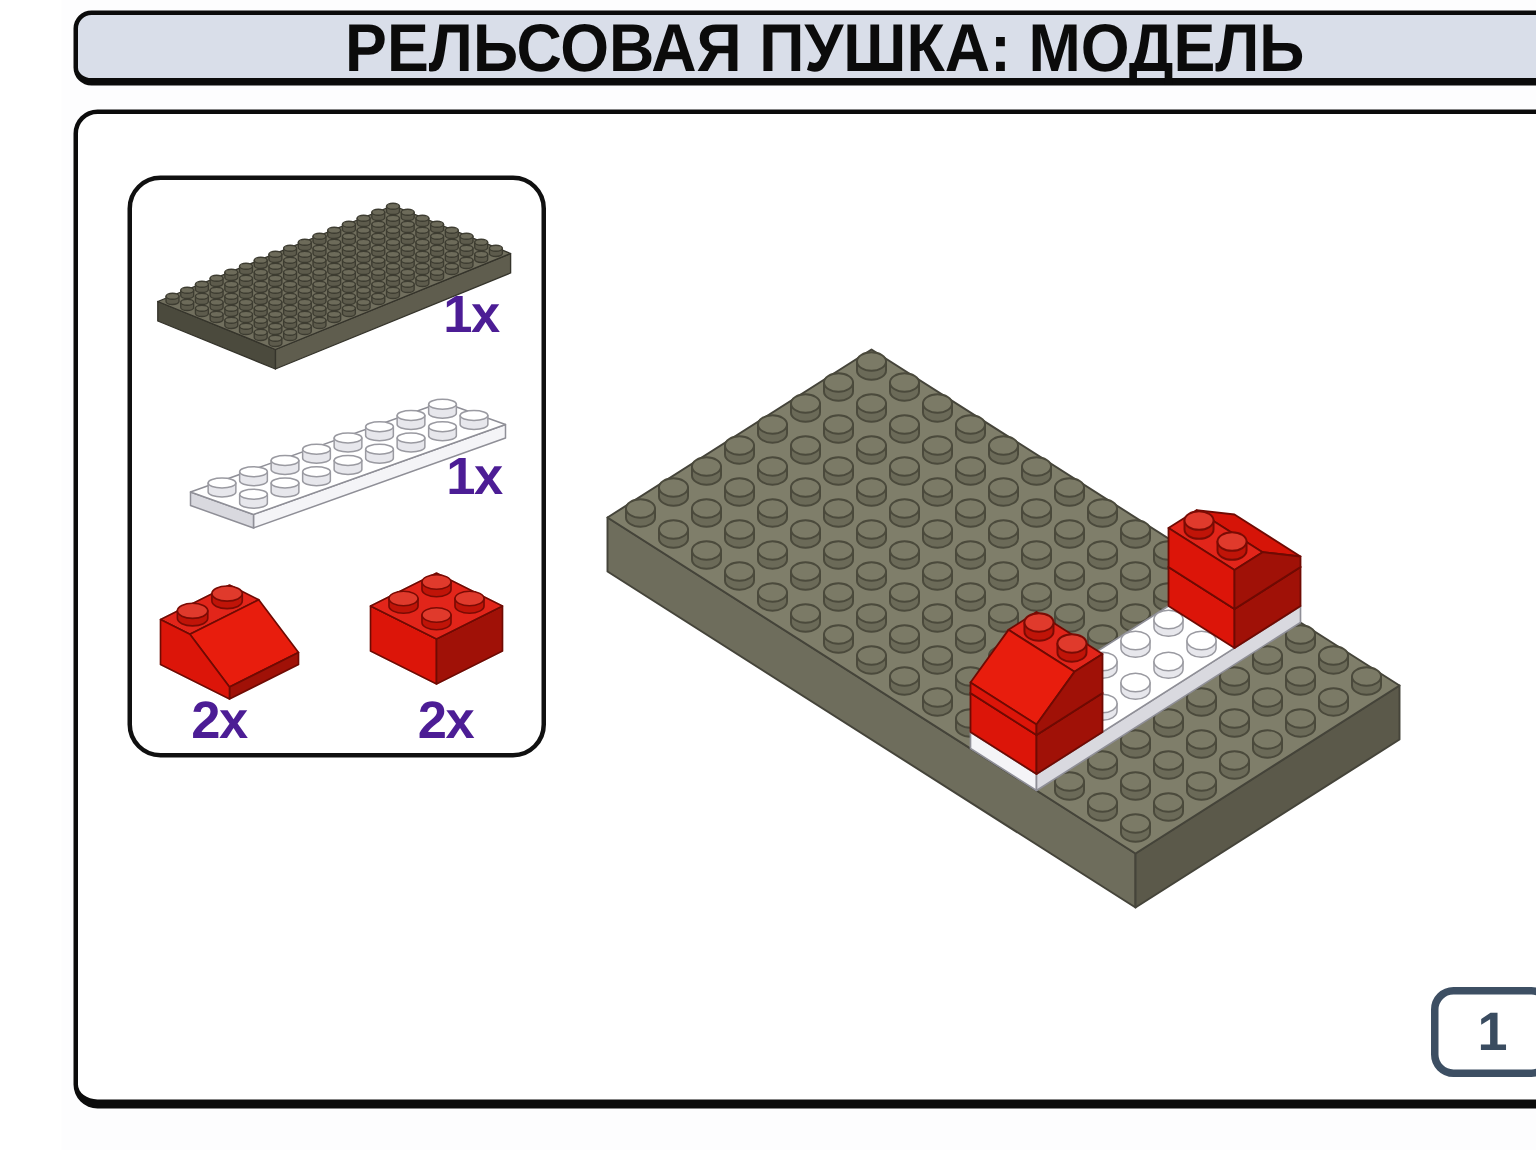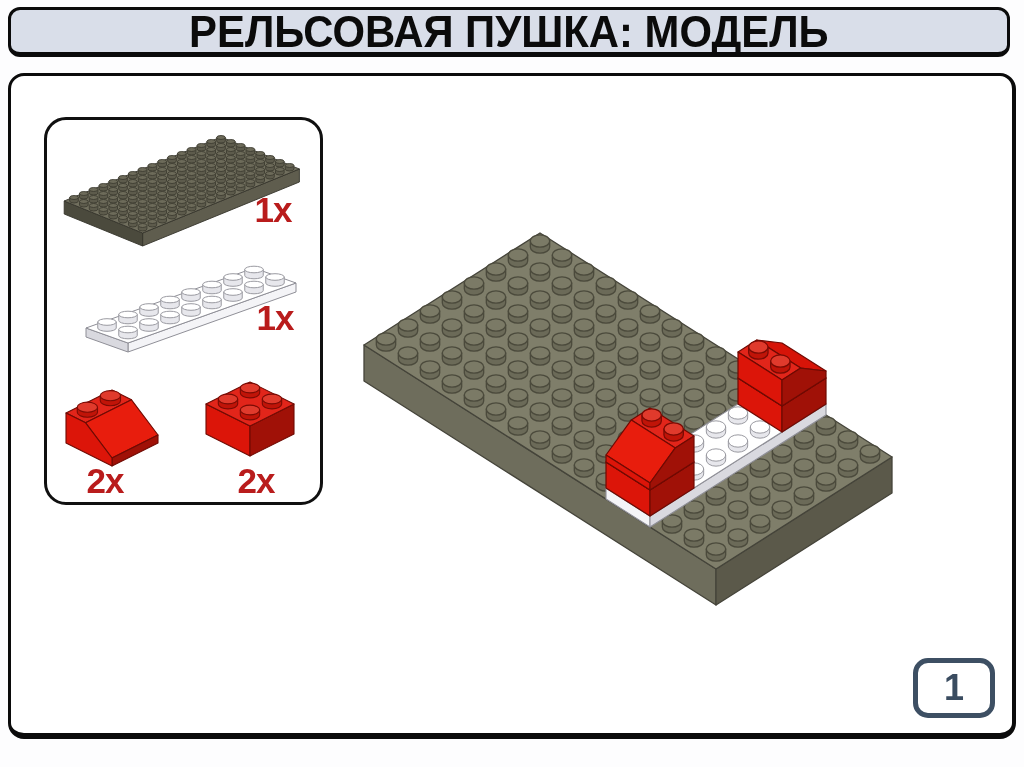--- a/index.html
+++ b/index.html
@@ -1,20 +1,20 @@
 <!DOCTYPE html>
 <html style="--title-bg: #d9dee9; --outline: #0b0b0b; --badge-border: #3d4f63; --badge-text: #3a4c60;"><head>
 <meta charset="utf-8">
 <style>
   html,body{margin:0;padding:0;}
   body{
     width:1024px;height:767px;position:relative;background:#ffffff;
     font-family:"Liberation Sans",sans-serif;overflow:hidden;
   }
-  .slide{position:absolute;inset:0;background:#fdfdfe;}
+  .slide{position:absolute;inset:0;background:#fdfdfe;margin-left:41px;}
   .title-bar{
     position:absolute;left:8px;top:7px;width:1002px;height:50px;
     background:var(--title-bg,#d9dee9);
     border:3px solid var(--outline,#0b0b0b);border-bottom-width:5px;
     border-radius:12px;box-sizing:border-box;
     display:flex;align-items:center;justify-content:center;
   }
   .title-text{
     font-weight:bold;font-size:45px;line-height:1;color:#0b0b0b;
     transform:scaleX(0.93);display:inline-block;white-space:nowrap;
@@ -28,21 +28,21 @@
   .model-svg{position:absolute;left:0;top:0;width:996px;height:651px;}
   .parts-panel{
     position:absolute;left:33px;top:41px;width:279px;height:388px;
     border:3px solid #101010;border-radius:22px;background:#ffffff;
     box-sizing:border-box;
   }
   .thumb{position:absolute;}
   .count{
     position:absolute;width:60px;text-align:center;
     font-size:35px;font-weight:bold;line-height:1.05;
-    letter-spacing:-1px;color:#b91c1c;
+    letter-spacing:-1px;color:#4c1d95;
   }
   .c1{left:196px;top:72px;}
   .c2{left:198px;top:180px;}
   .c3{left:28px;top:343px;}
   .c4{left:179px;top:343px;}
   .page-badge{
     position:absolute;right:17px;bottom:15px;width:72px;height:50px;
     border:5px solid var(--badge-border,#3d4f63);border-radius:15px;
     background:#ffffff;display:flex;align-items:center;justify-content:center;
   }

